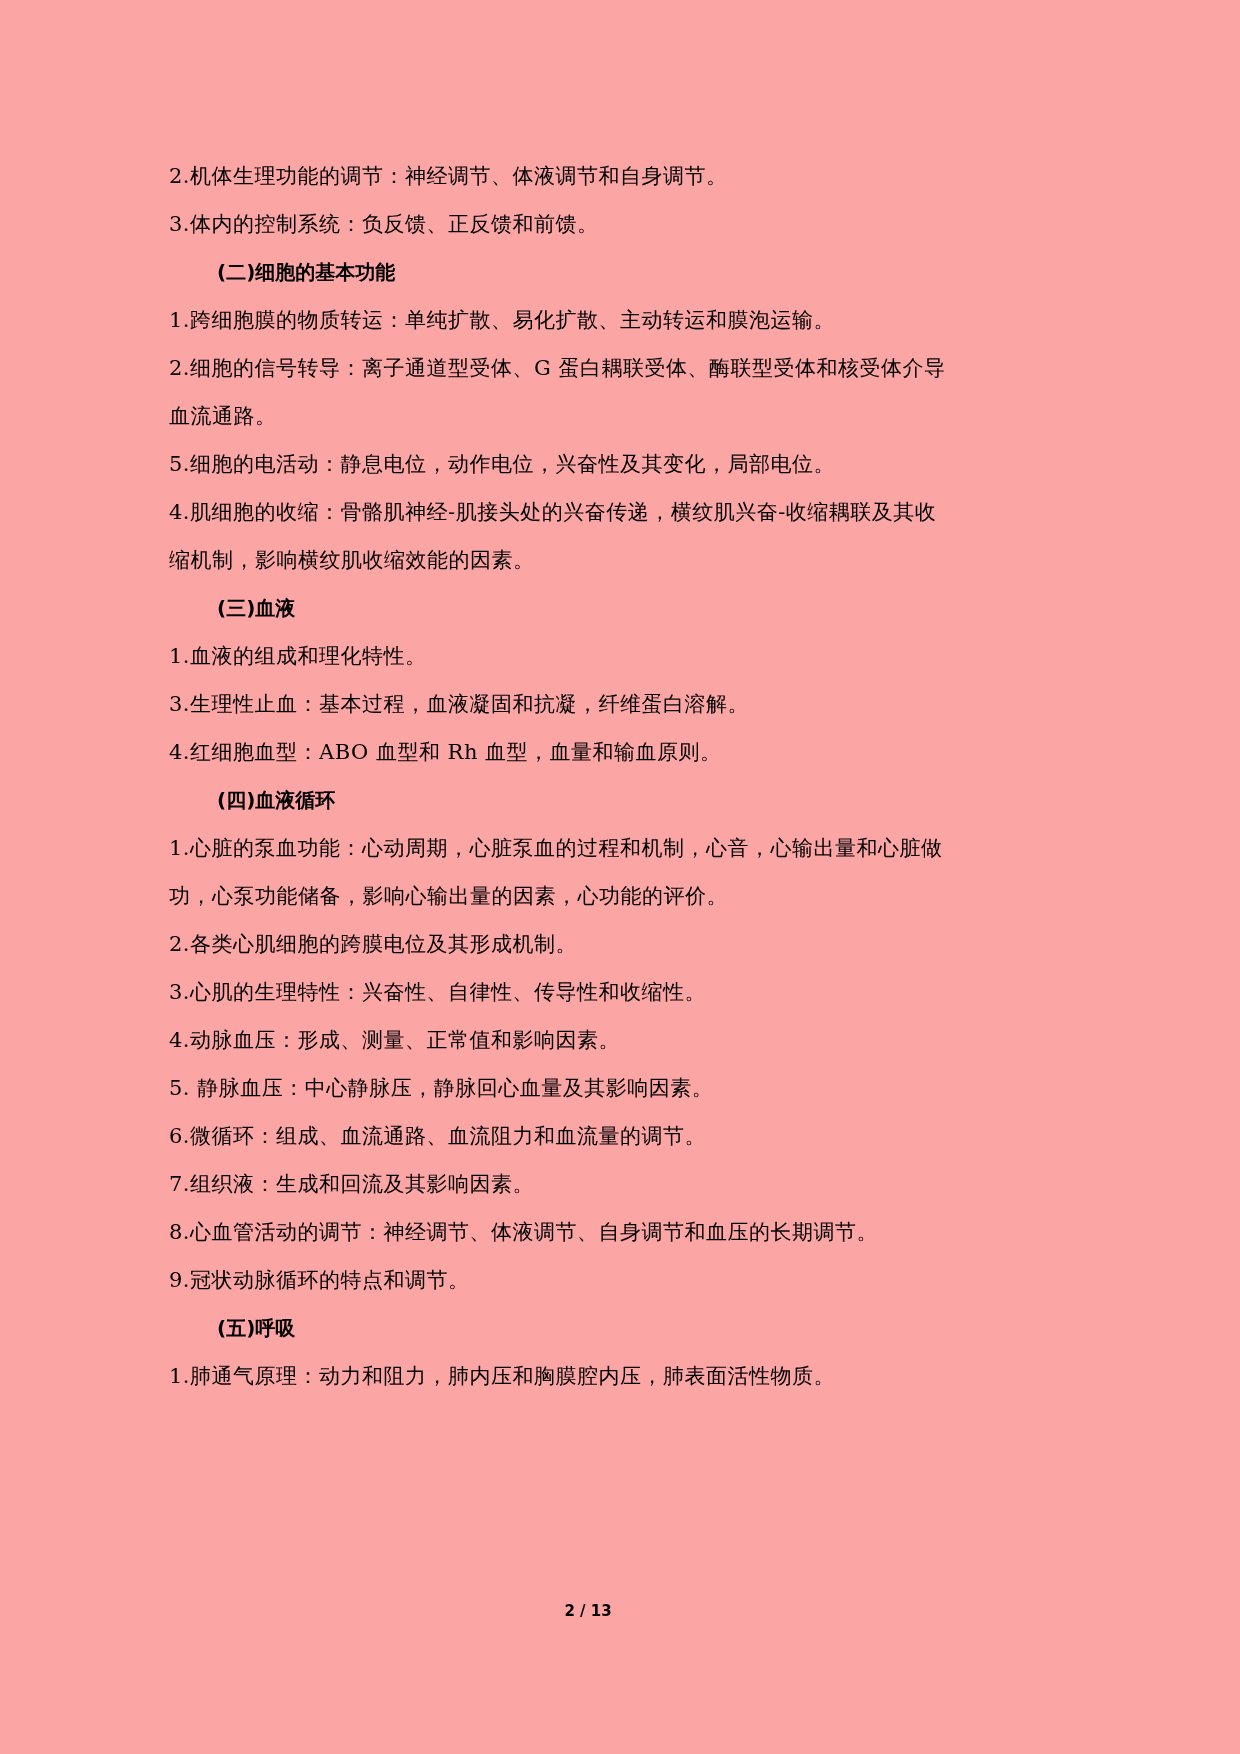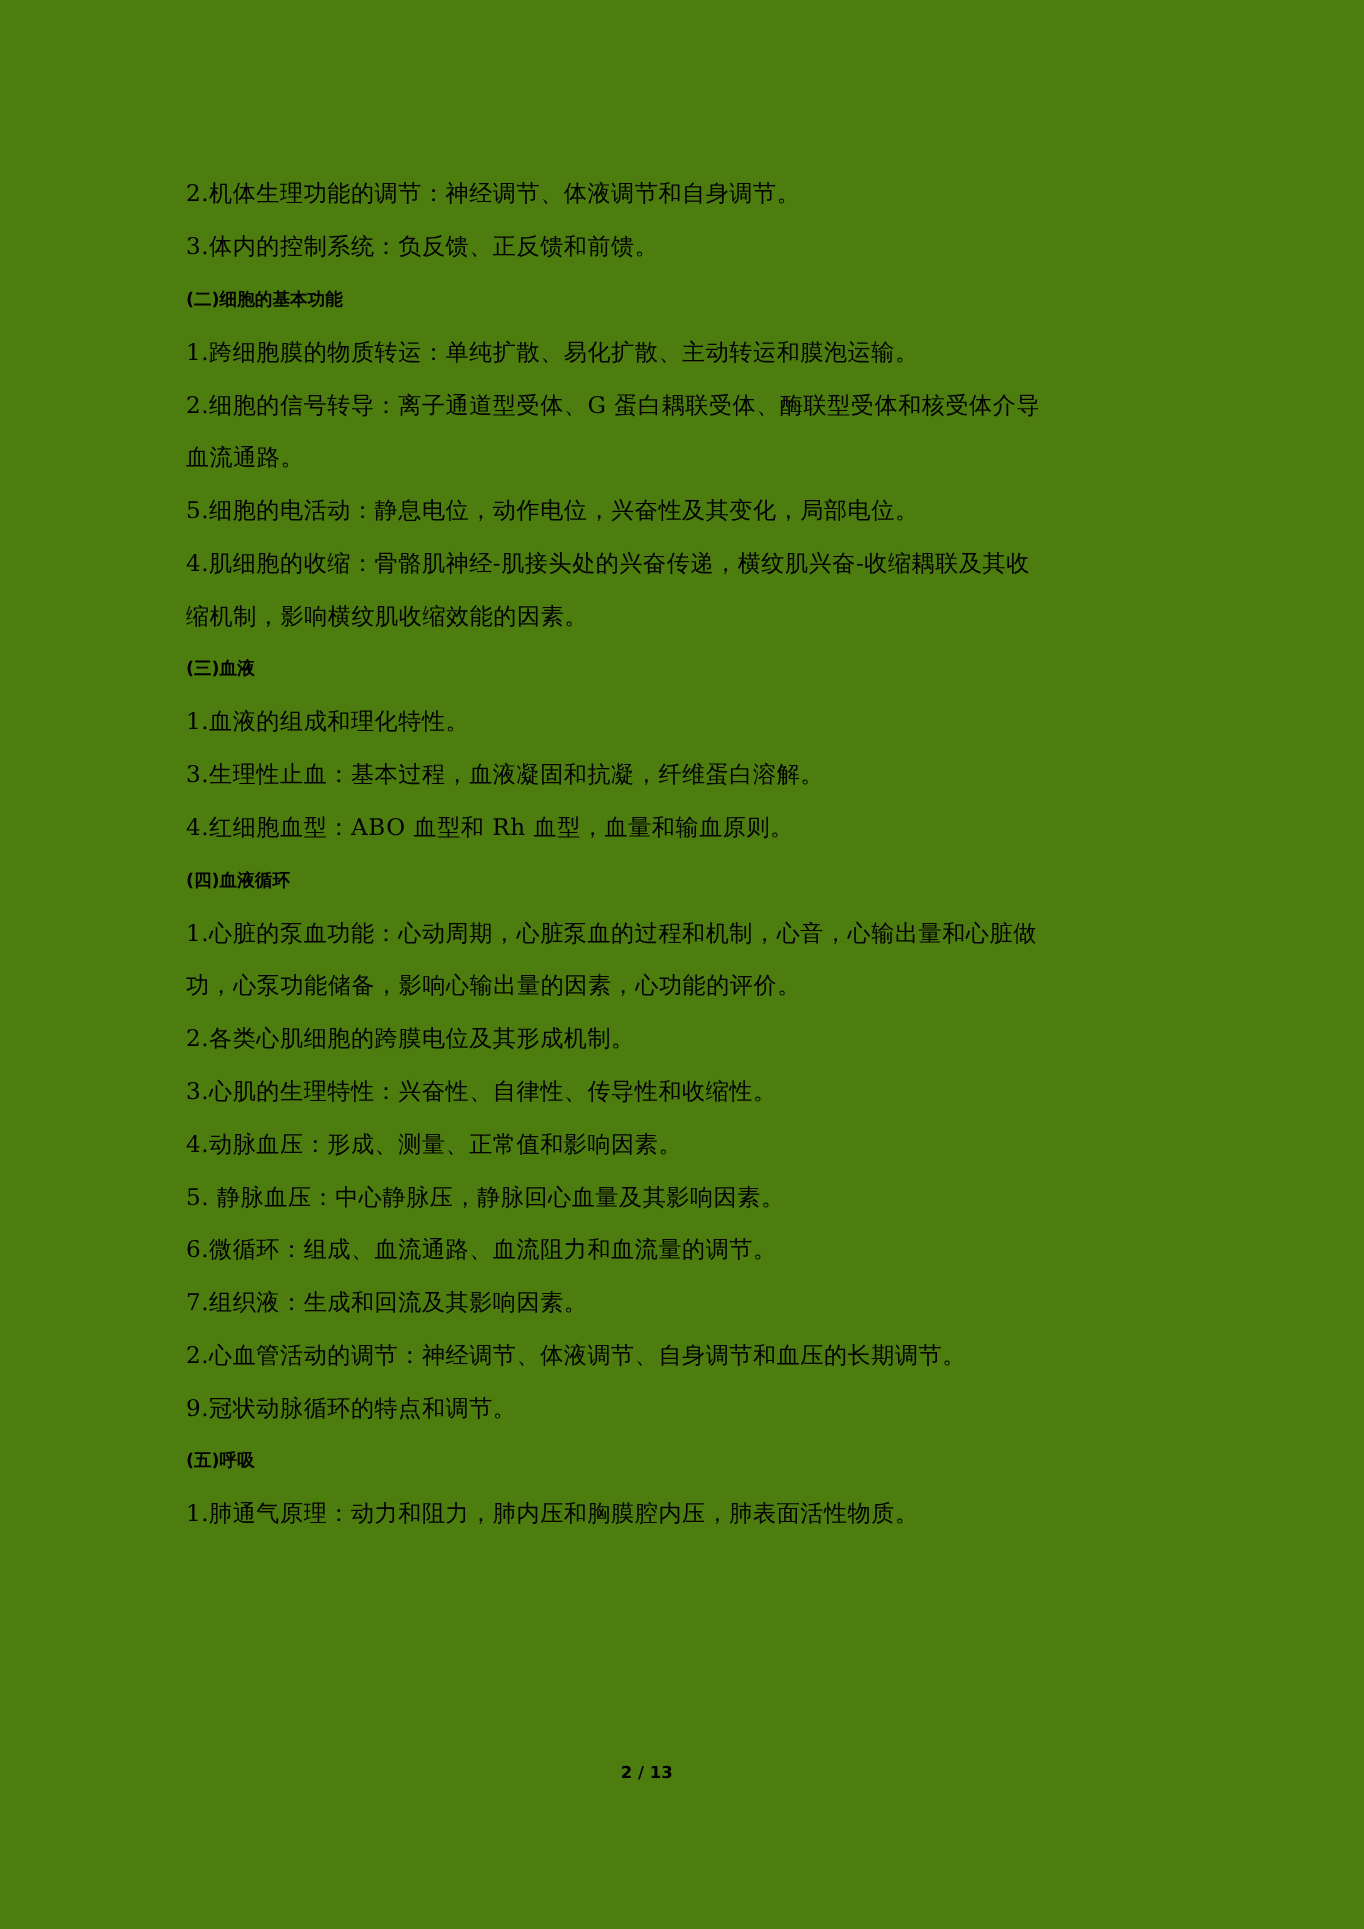--- a/index.html
+++ b/index.html
@@ -14,43 +14,44 @@
       overflow: hidden;
       font-family: "DejaVu Serif", "Liberation Serif", serif;
       color: #000000;
     }
     .page {
       position: absolute;
       left: 0;
       top: 0;
       width: 1240px;
       height: 1754px;
-      background: #4d7c0f;
+      background: #fca5a5;
     }
     .content {
       position: absolute;
       left: 169px;
       top: 152px;
       width: 900px;
     }
     .line {
       font-size: 21px;
       line-height: 48px;
       height: 48px;
       white-space: nowrap;
       letter-spacing: 0.5px;
       font-weight: normal;
     }
     .heading {
       font-family: "DejaVu Sans", "Liberation Sans", sans-serif;
       font-weight: bold;
-      font-size: 16px;
+      font-size: 20px;
       line-height: 48px;
       height: 48px;
       white-space: nowrap;
+      margin-left: 48px;
     }
     .footer {
       position: absolute;
       left: 0;
       width: 1176px;
       top: 1601px;
       text-align: center;
       font-family: "DejaVu Sans", "Liberation Sans", sans-serif;
       font-weight: bold;
       font-size: 15px;
@@ -77,20 +78,20 @@
     <div class="line">4.红细胞血型：ABO 血型和 Rh 血型，血量和输血原则。</div>
     <div class="heading">(四)血液循环</div>
     <div class="line">1.心脏的泵血功能：心动周期，心脏泵血的过程和机制，心音，心输出量和心脏做</div>
     <div class="line">功，心泵功能储备，影响心输出量的因素，心功能的评价。</div>
     <div class="line">2.各类心肌细胞的跨膜电位及其形成机制。</div>
     <div class="line">3.心肌的生理特性：兴奋性、自律性、传导性和收缩性。</div>
     <div class="line">4.动脉血压：形成、测量、正常值和影响因素。</div>
     <div class="line">5.  静脉血压：中心静脉压，静脉回心血量及其影响因素。</div>
     <div class="line">6.微循环：组成、血流通路、血流阻力和血流量的调节。</div>
     <div class="line">7.组织液：生成和回流及其影响因素。</div>
-    <div class="line">2.心血管活动的调节：神经调节、体液调节、自身调节和血压的长期调节。</div>
+    <div class="line">8.心血管活动的调节：神经调节、体液调节、自身调节和血压的长期调节。</div>
     <div class="line">9.冠状动脉循环的特点和调节。</div>
     <div class="heading">(五)呼吸</div>
     <div class="line">1.肺通气原理：动力和阻力，肺内压和胸膜腔内压，肺表面活性物质。</div>
   </div>
 
   <div class="footer">2 / 13</div>
 </div>
 
 </body></html>

